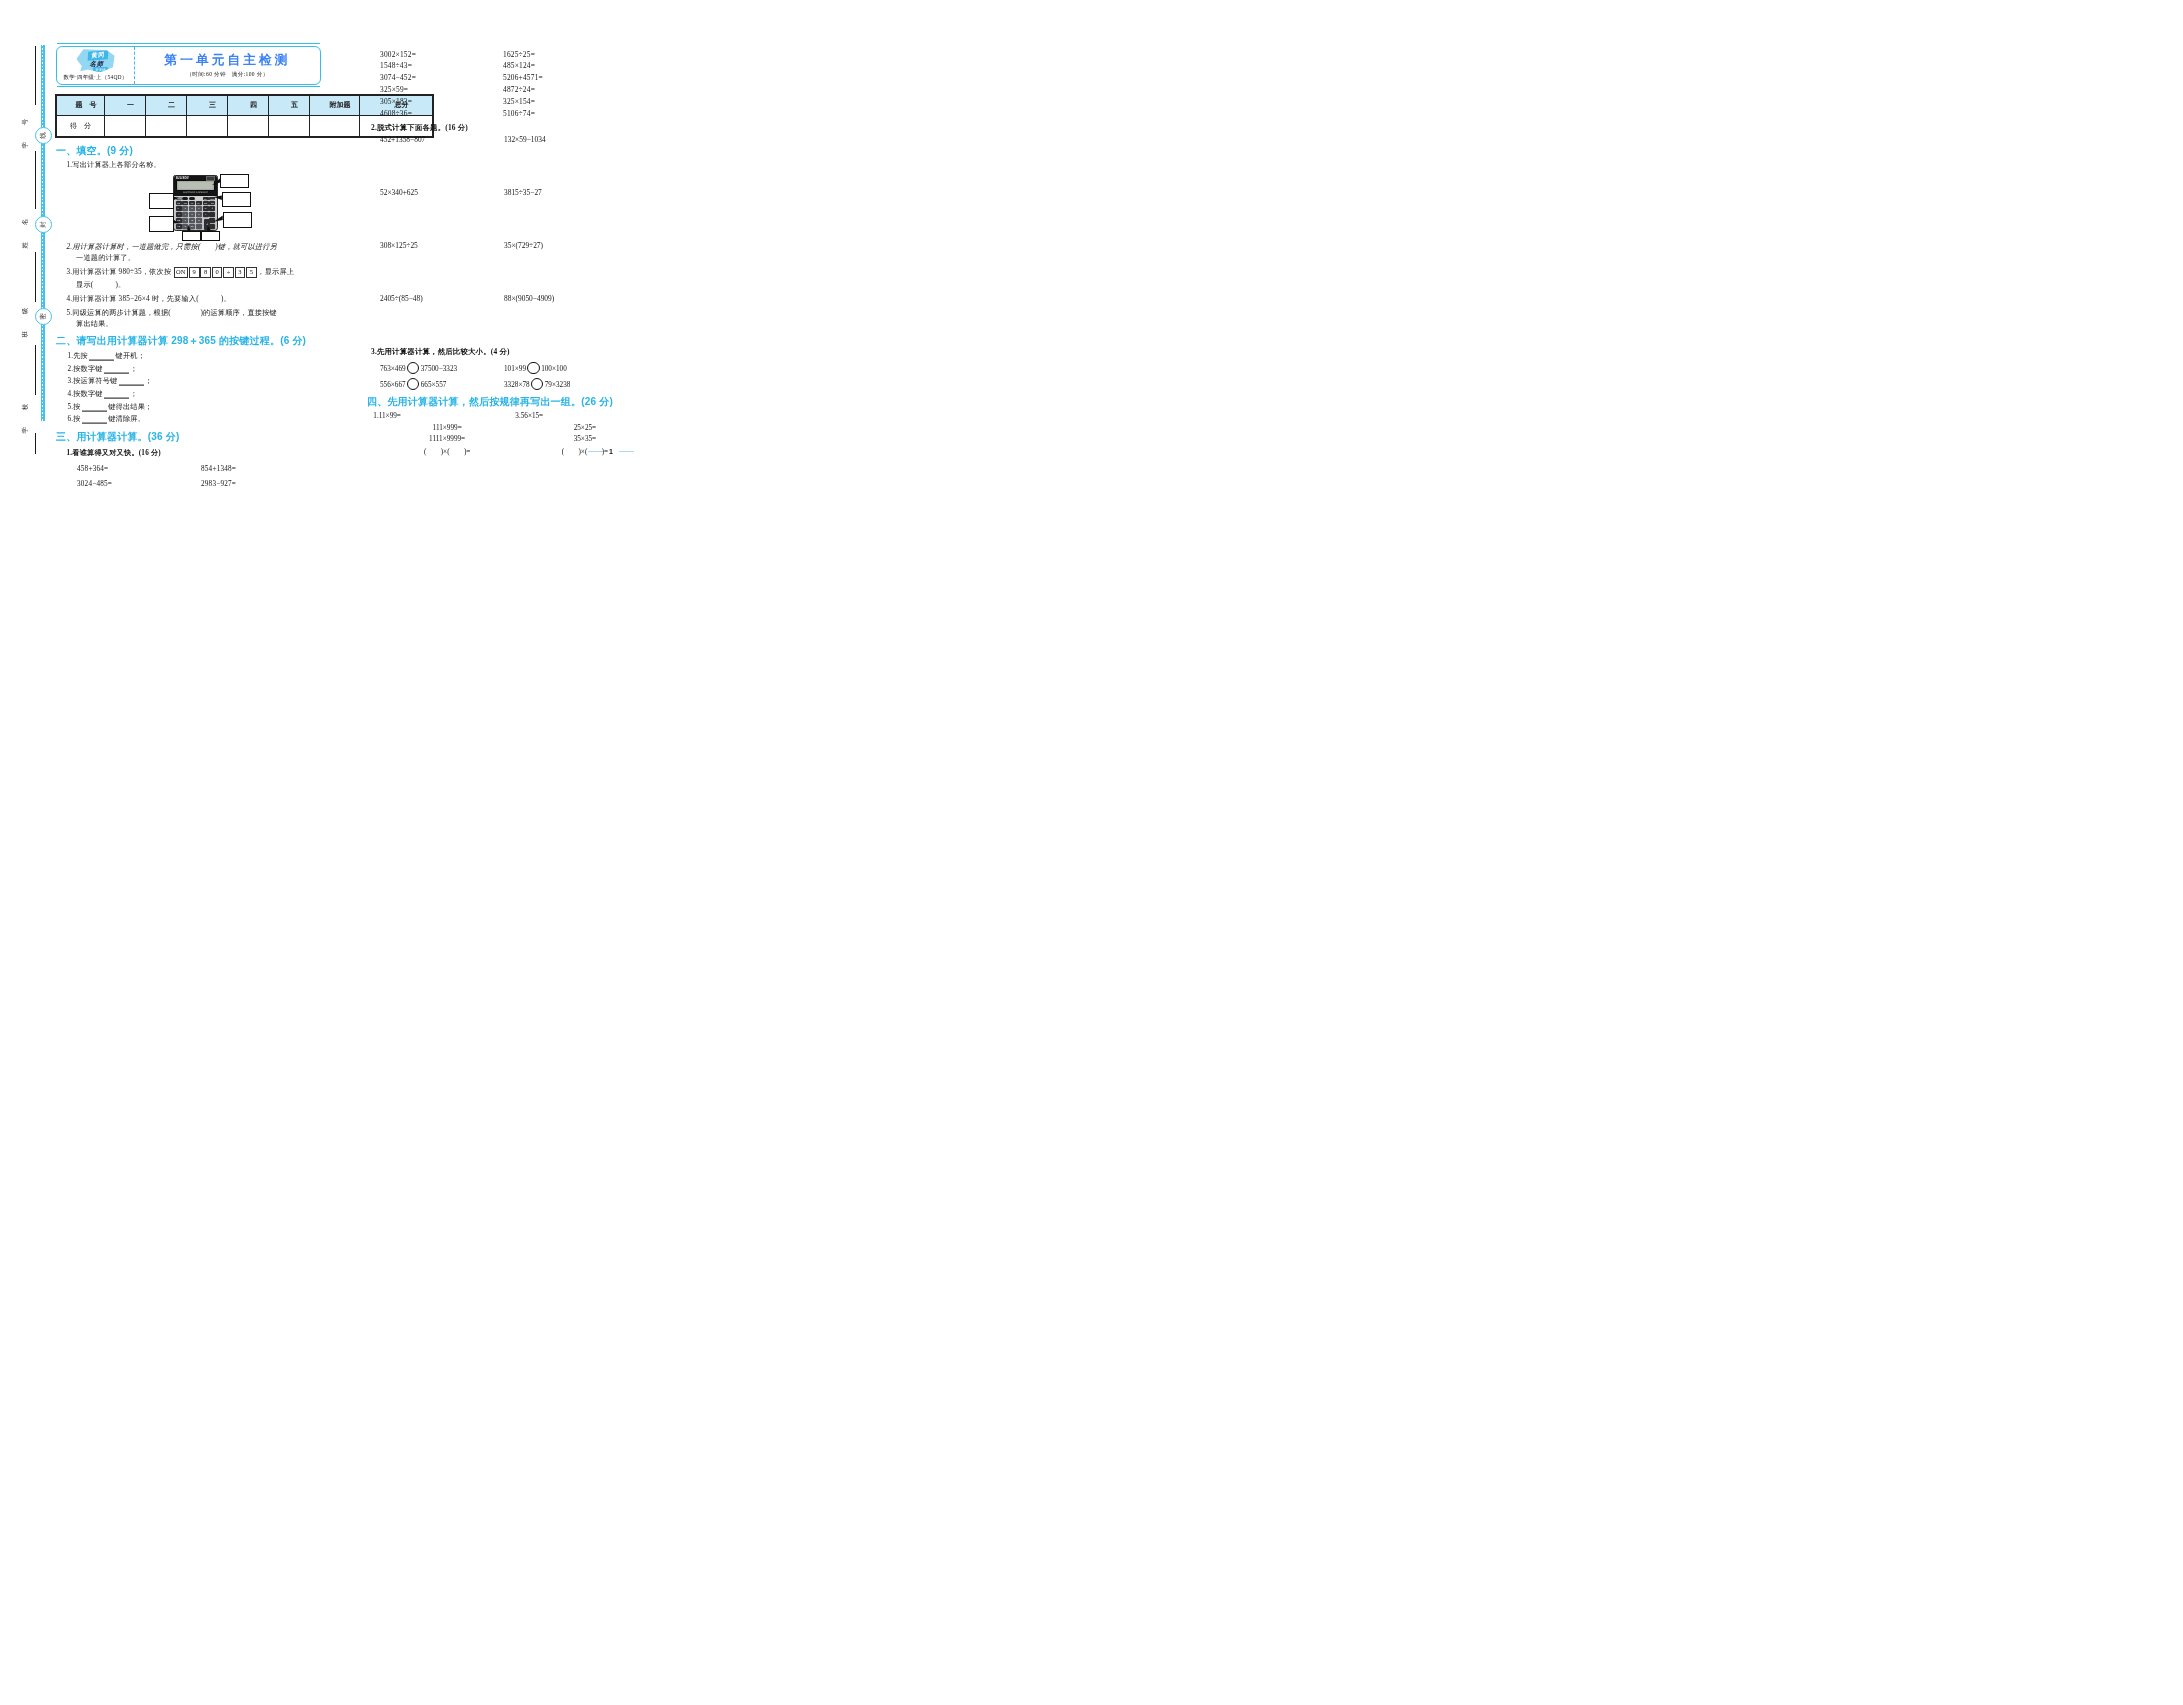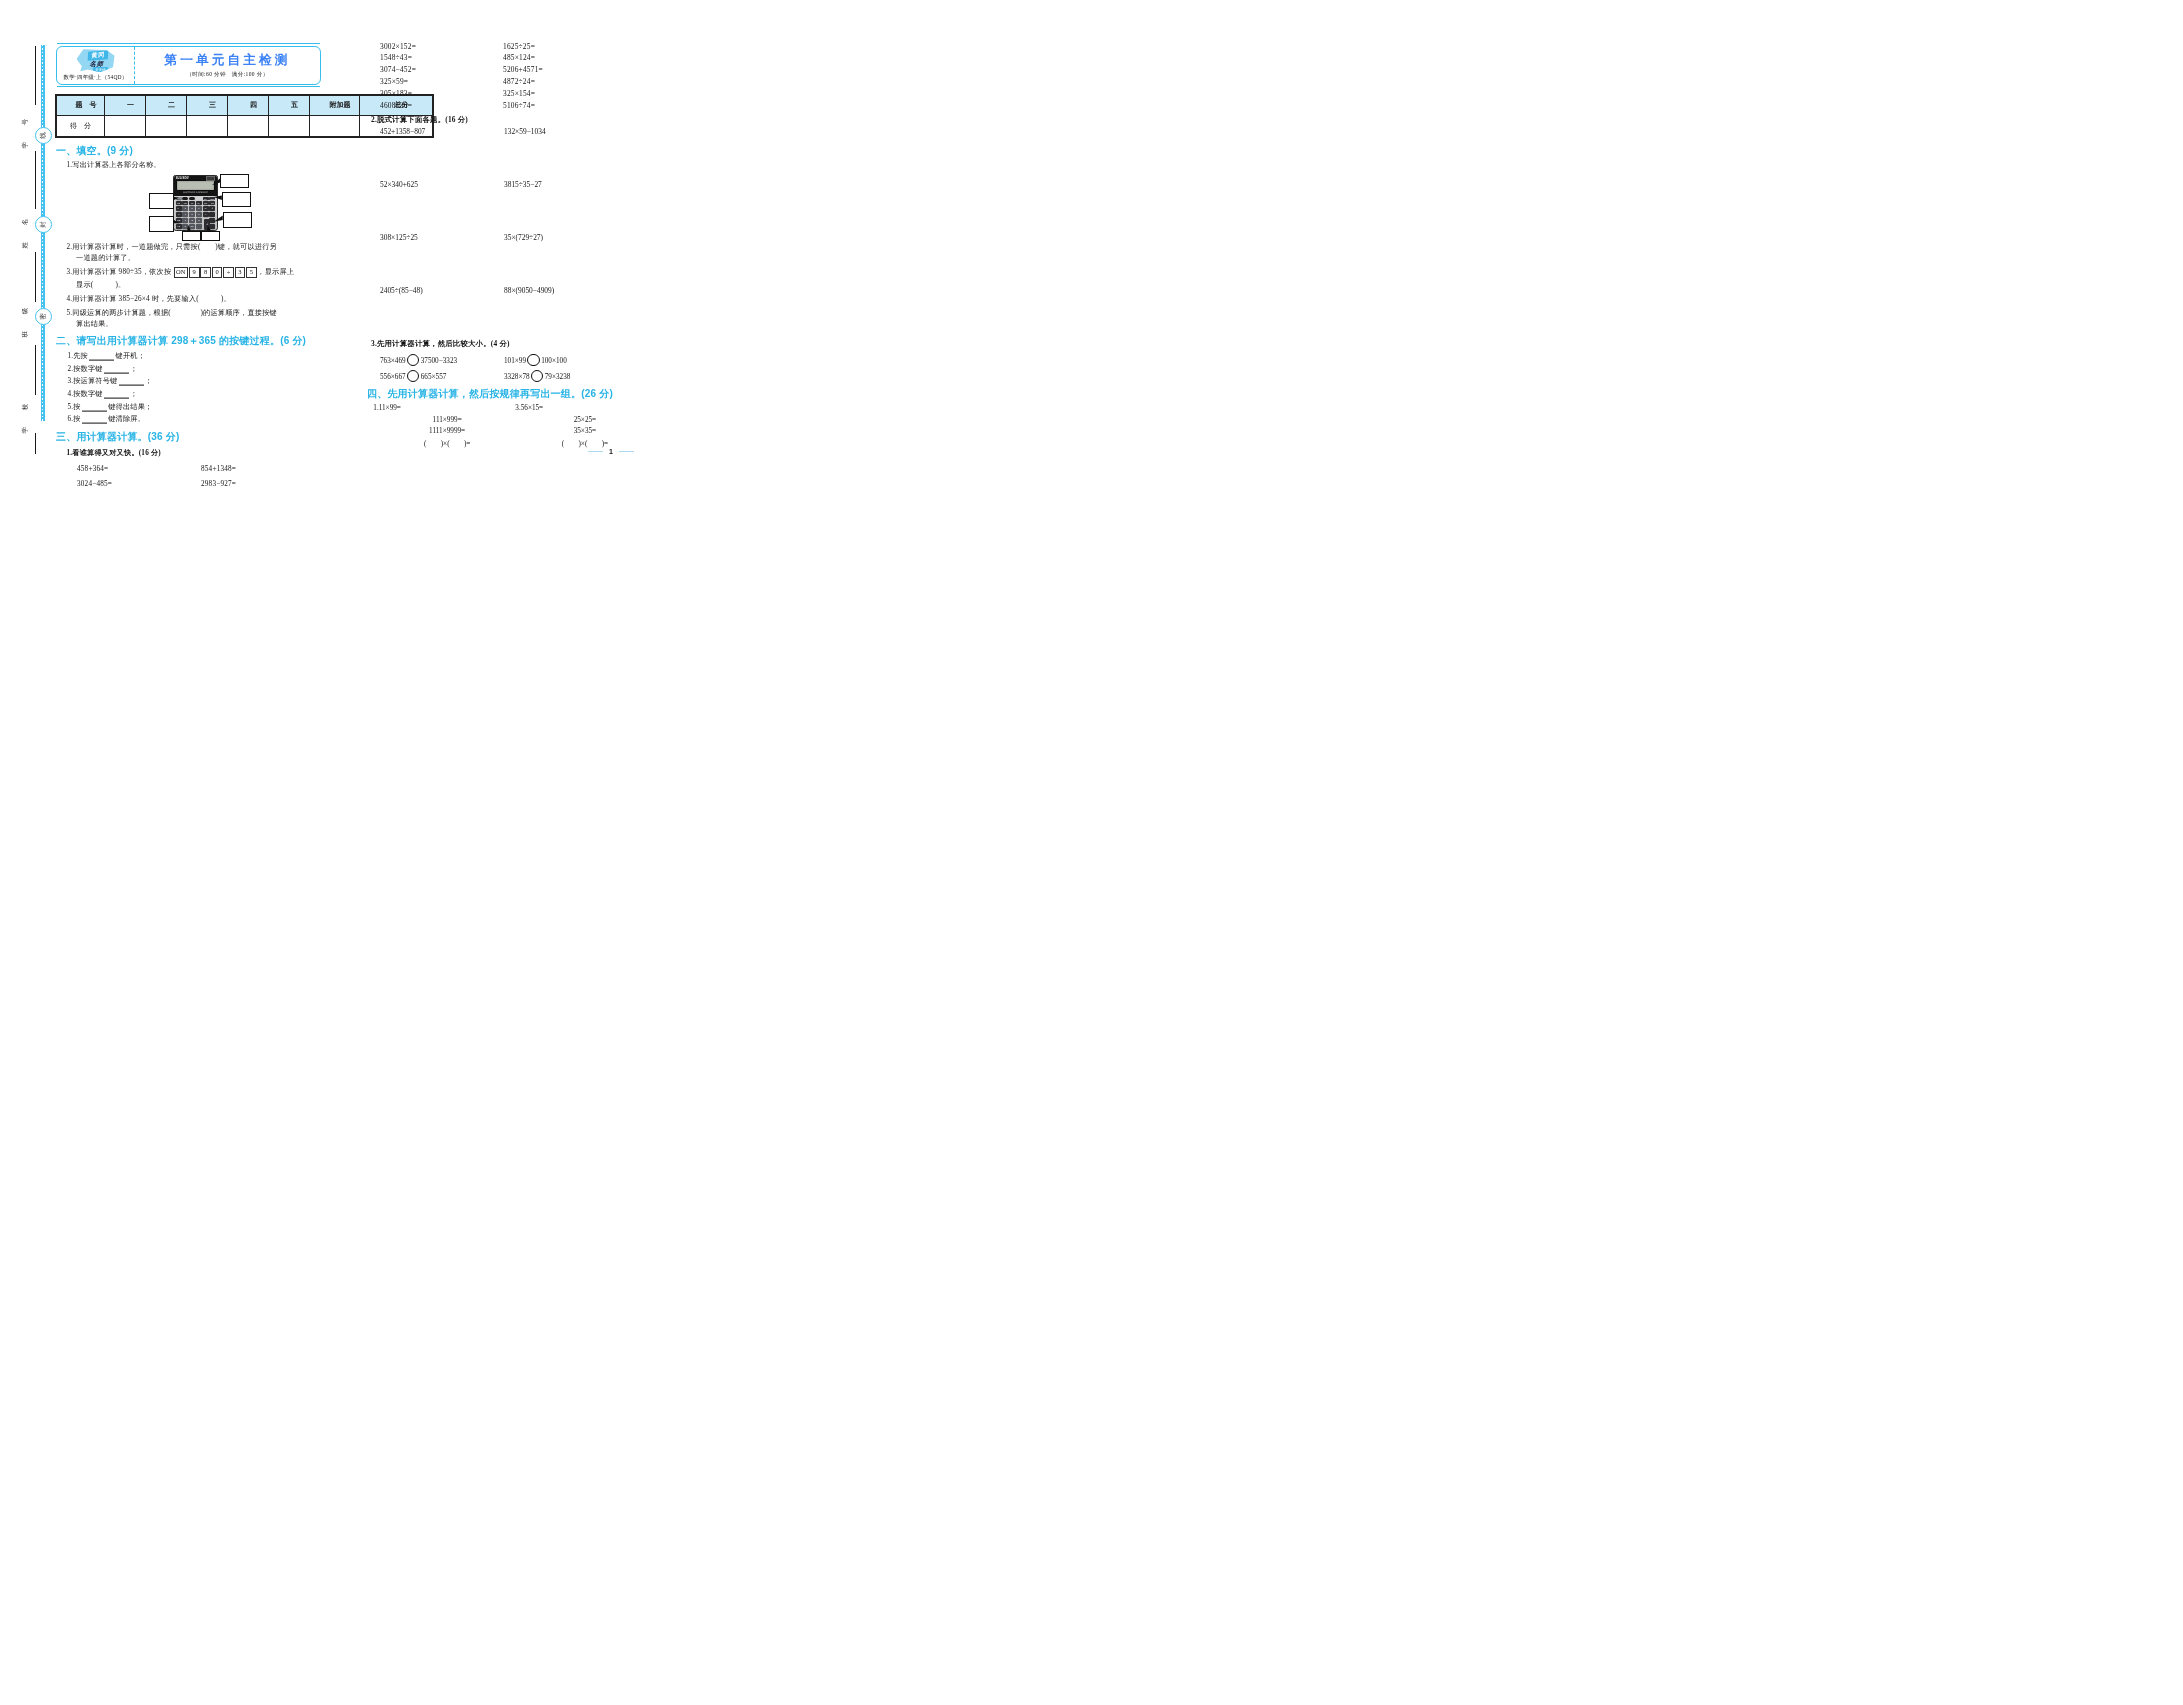--- a/index.html
+++ b/index.html
@@ -12,21 +12,21 @@
     background:repeating-linear-gradient(180deg,#fff 0 1.5px,transparent 1.5px 3.5px);}
   .v-label{position:absolute;transform:translate(-50%,-50%) rotate(-90deg);
     font-size:6.5px;letter-spacing:5.2px;white-space:nowrap;color:#222;}
   .write-line{position:absolute;left:35px;width:0.9px;background:#1a1a1a;}
   .seal{position:absolute;left:35px;width:15px;height:15px;border:0.9px solid #45c1ef;
     border-radius:50%;background:#fff;display:flex;align-items:center;justify-content:center;z-index:3;}
   .seal span{transform:rotate(-90deg);font-size:6.5px;color:#222;}
 
   
   .left-col{position:absolute;left:56px;top:44px;width:265px;}
-  .right-col{position:absolute;left:358px;top:36px;width:279px;}
+  .right-col{position:absolute;left:358px;top:44px;width:279px;}
 
   
   .header-box{position:relative;height:37px;border:1.1px solid #35bdec;border-radius:6.1px;
     display:flex;margin-top:1.7px;}
   .header-box::before,.header-box::after{content:"";position:absolute;left:-0.4px;right:-0.4px;
     height:0.9px;background:#35bdec;}
   .header-box::before{top:-3.5px;} .header-box::after{bottom:-3.5px;}
   .header-left{width:77px;border-right:0.9px dashed #35bdec;display:flex;flex-direction:column;
     align-items:center;justify-content:flex-start;padding-top:2.6px;}
   .logo{position:relative;width:38px;height:23px;background:#93d7f2;
@@ -261,21 +261,21 @@
 
     <div class="fig-box" style="left:72px;top:0.4px;width:27px;height:12.2px;"></div>
     <div class="fig-box" style="left:74px;top:19px;width:27px;height:13px;"></div>
     <div class="fig-box" style="left:0.9px;top:20px;width:23px;height:13.5px;"></div>
     <div class="fig-box" style="left:0.9px;top:43px;width:23px;height:14px;"></div>
     <div class="fig-box" style="left:75px;top:39px;width:27px;height:13.5px;"></div>
     <div class="fig-box" style="left:34px;top:58px;width:16.6px;height:7.4px;"></div>
     <div class="fig-box" style="left:53px;top:58px;width:16.6px;height:7.4px;"></div>
   </div>
 
-  <div class="item ind1" style="margin-top:2.6px;">2.用计算器计算时，一道题做完，只需按(　　)键，就可以进行另</div>
+  <div class="item ind1" style="margin-top:2.6px;font-style:italic;">2.用计算器计算时，一道题做完，只需按(　　)键，就可以进行另</div>
   <div class="item ind2">一道题的计算了。</div>
 
   <div class="item ind1" style="margin-top:3.5px;">
     <span>3.用计算器计算 980÷35，依次按</span>
     <span class="key-box">ON</span><span class="key-box">9</span><span class="key-box">8</span><span class="key-box">0</span><span class="key-box">÷</span><span class="key-box">3</span><span class="key-box">5</span><span>，显示屏上</span>
   </div>
   <div class="item ind2" style="margin-top:1.7px;">显示(　　　)。</div>
 
   <div class="item ind1" style="margin-top:3.1px;">4.用计算器计算 385−26×4 时，先要输入(　　　)。</div>
   <div class="item ind1" style="margin-top:3.1px;">5.同级运算的两步计算题，根据(　　　　)的运算顺序，直接按键</div>

